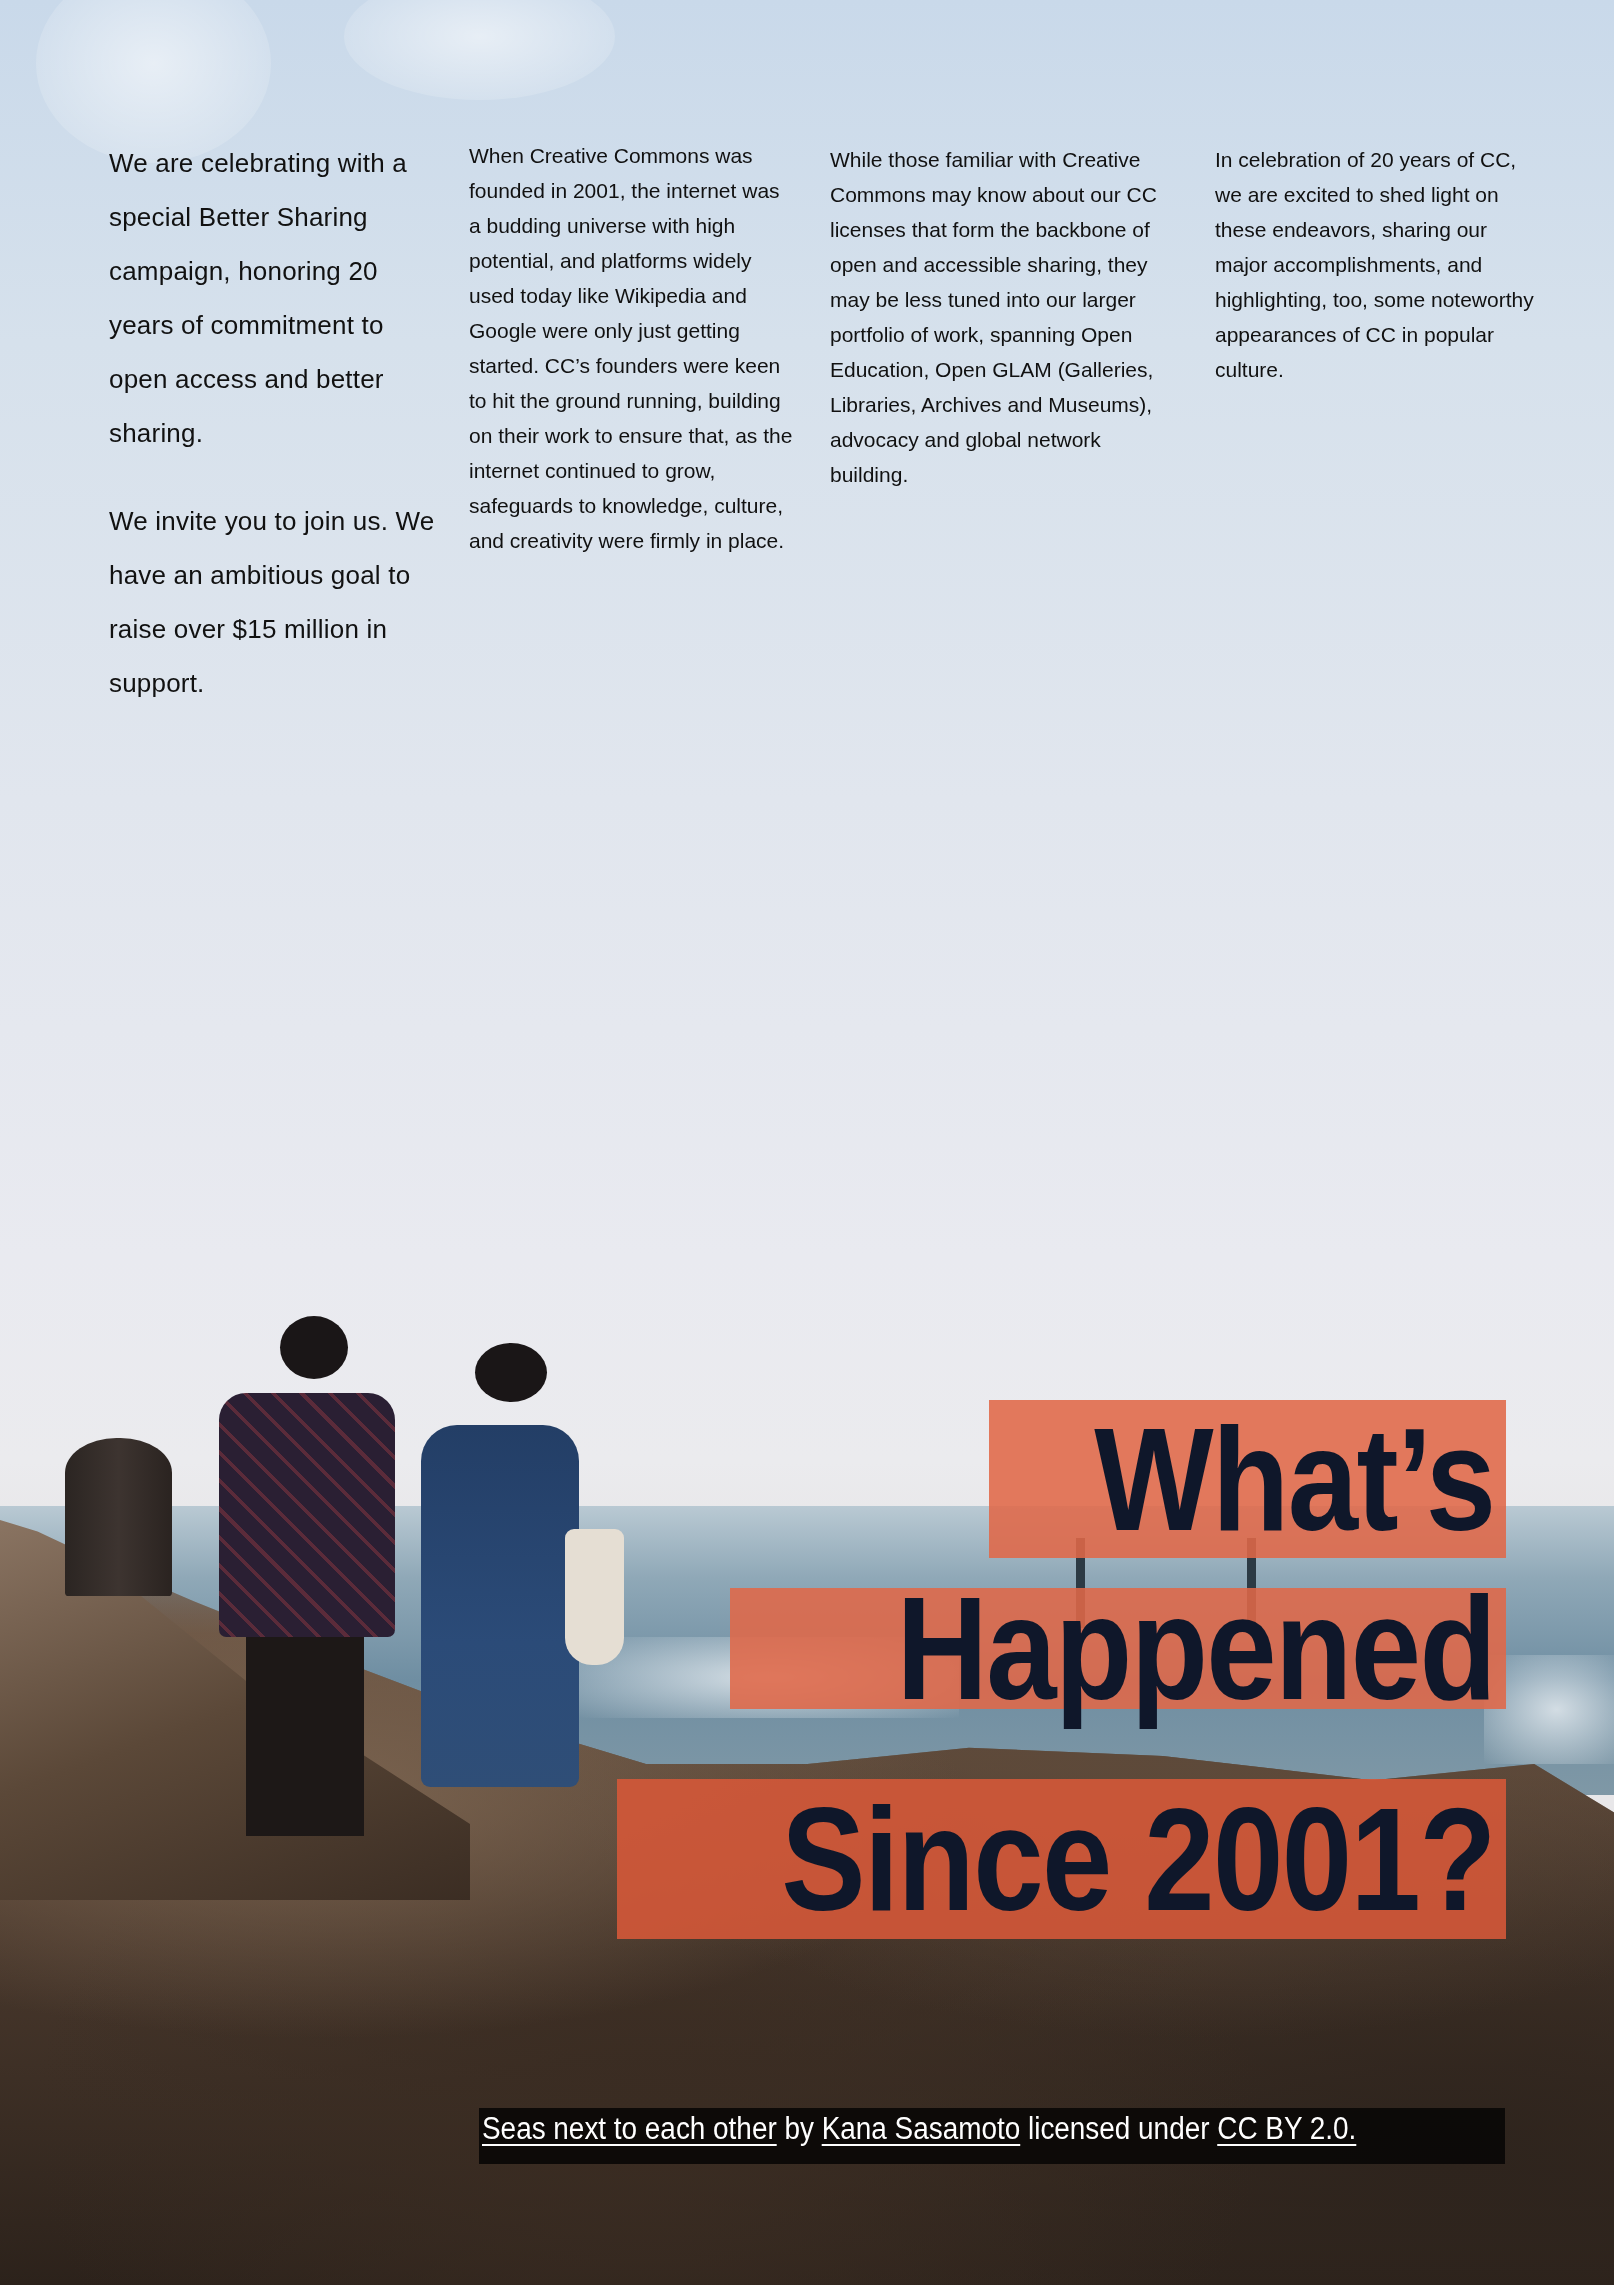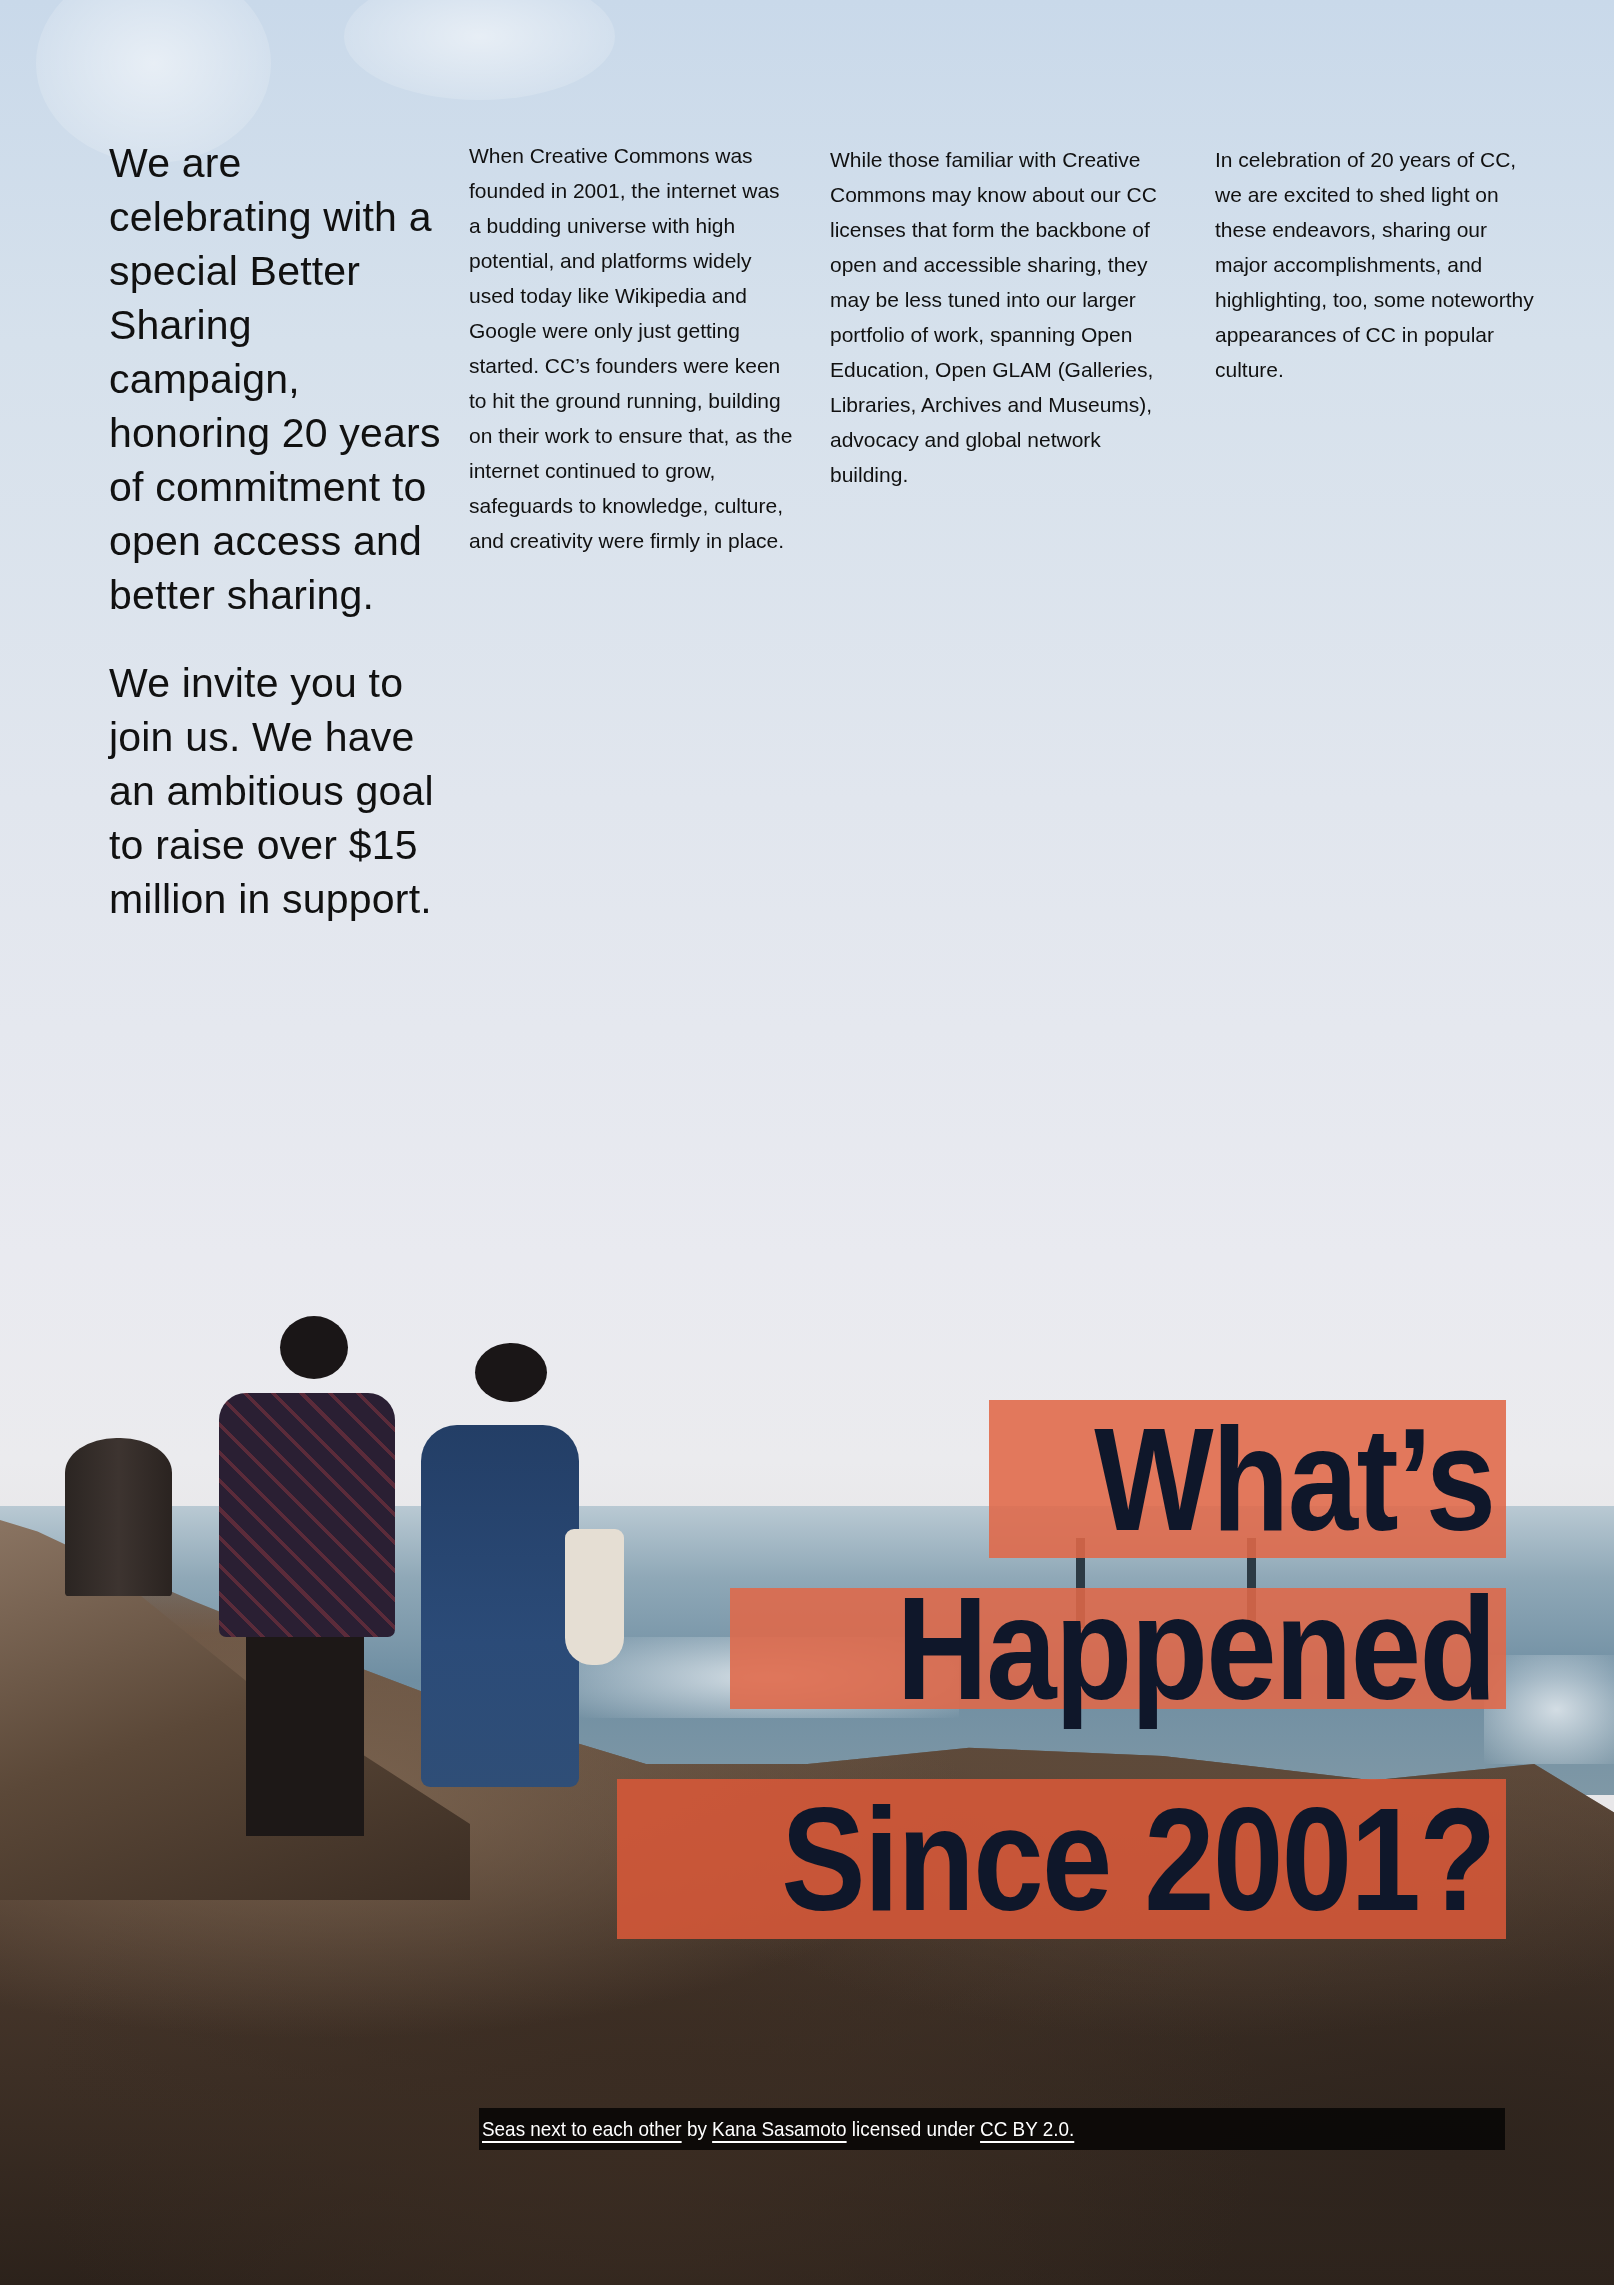--- a/index.html
+++ b/index.html
@@ -81,21 +81,21 @@
       background: #e5ded3; border-radius: 9px 9px 27px 27px;
     }
     .torii-post { position: absolute; width: 9px; background: #2c3a44; }
 
     
     .col {
       position: absolute; top: 136px;
     }
     .lead {
       left: 109px; width: 335px;
-      font-size: 41px; line-height: 54px; font-weight: 500;
+      font-size: 26px; line-height: 54px; font-weight: 500;
       letter-spacing: 0.2px;
     }
     .lead p { margin: 0 0 34px 0; }
     .body-col {
       font-size: 21px; line-height: 35px; font-weight: 500;
     }
     .c2 { left: 469px; width: 326px; top: 138px; }
     .c3 { left: 830px; width: 335px; top: 142px; }
     .c4 { left: 1215px; width: 326px; top: 142px; }
     .body-col p { margin: 0; }
@@ -116,24 +116,24 @@
       transform-origin: right center;
     }
     .h1 { top: 1400px; width: 517px; height: 158px; }
     .h2 { top: 1588px; width: 776px; height: 121px; }
     .h3 { top: 1779px; width: 889px; height: 160px; background: rgba(212, 88, 56, 0.9); }
     .hbox span { display: inline-block; transform: scaleX(0.86); transform-origin: right center; }
 
     
     .caption {
       position: absolute; left: 479px; top: 2108px;
-      width: 1026px; height: 42px;
+      width: 1026px; height: 56px;
       background: rgba(10, 8, 7, 0.92);
       color: #fff;
-      font-size: 21px; line-height: 42px; font-weight: 500;
+      font-size: 31px; line-height: 42px; font-weight: 500;
       white-space: nowrap;
       box-sizing: border-box; padding-left: 2.7px;
     }
     .caption span { display: inline-block; }
     .caption .inner { display: inline-block; transform: scaleX(0.9); transform-origin: left center; }
     .caption a { color: #fff; text-decoration: underline; text-underline-offset: 5.4px; text-decoration-thickness: 1.8px; }
   </style>
 </head>
 <body>
 

